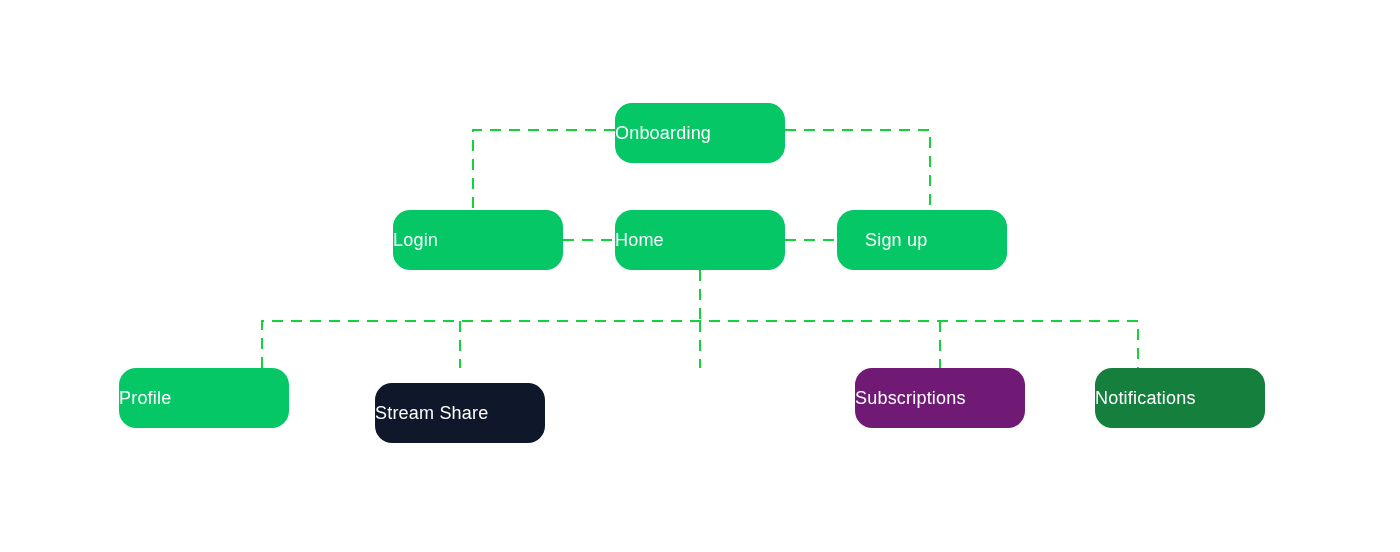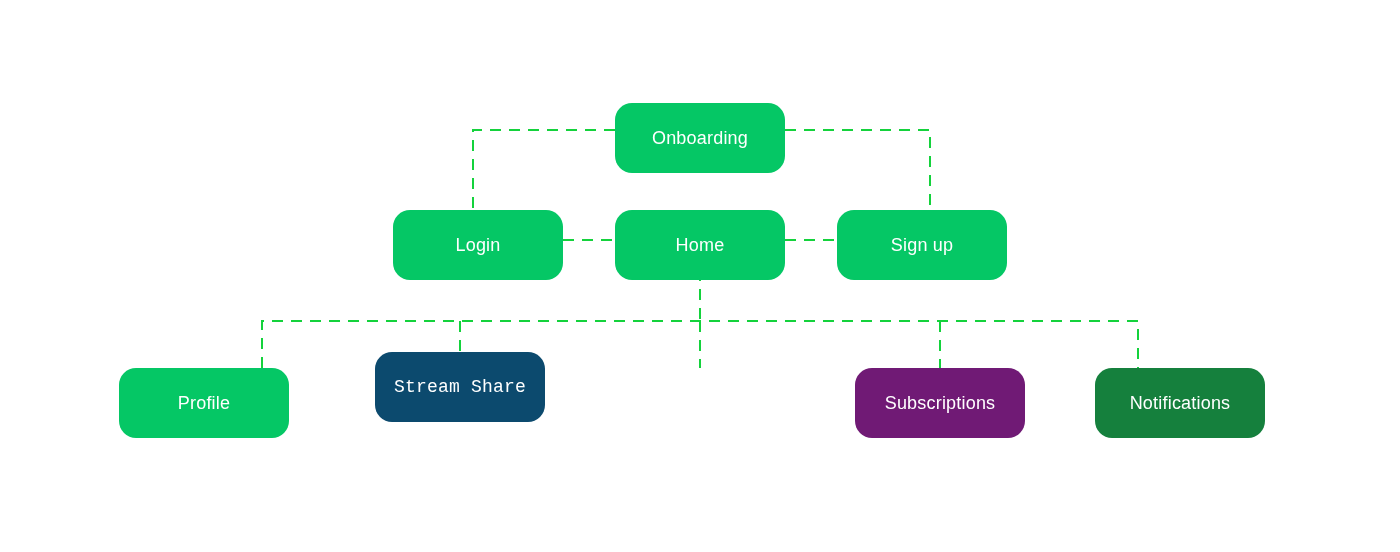--- a/index.html
+++ b/index.html
@@ -12,25 +12,25 @@
     font-family: "Liberation Sans", "DejaVu Sans", sans-serif;
   }
   .connectors {
     position: absolute;
     left: 0; top: 0;
     width: 1400px; height: 552px;
   }
   .node {
     position: absolute;
     width: 170px;
-    height: 70px;
+    height: 60px;
     border-radius: 17px;
     display: flex;
     align-items: center;
-    justify-content: center;
+    justify-content: flex-start;
     box-sizing: border-box;
   }
   .node-label {
     color: #ffffff;
     font-size: 18px;
     font-weight: 400;
     letter-spacing: 0.2px;
     white-space: nowrap;
     user-select: none;
   }
@@ -59,29 +59,29 @@
   </div>
 
   <div class="node" style="left: 615px; top: 210px; background-color: rgb(5, 199, 101);">
     <span class="node-label">Home</span>
   </div>
 
   <div class="node" style="left: 393px; top: 210px; background-color: rgb(5, 199, 101);">
     <span class="node-label">Login</span>
   </div>
 
-  <div class="node" style="left: 837px; top: 210px; background-color: rgb(5, 199, 101);">
+  <div class="node" style="left: 837px; top: 210px; background-color: rgb(5, 199, 101); padding-left: 28px;">
     <span class="node-label">Sign up</span>
   </div>
 
   <div class="node" style="left: 119px; top: 368px; background-color: rgb(5, 199, 101);">
     <span class="node-label">Profile</span>
   </div>
 
-  <div class="node" style="left: 375px; top: 352px; background-color: #0c4a6e; font-family: Liberation Mono, monospace;">
+  <div class="node" style="left: 375px; top: 383px; background-color: #0f172a;">
     <span class="node-label">Stream Share</span>
   </div>
 
 
   <div class="node" style="left: 855px; top: 368px; background-color: #701a75;">
     <span class="node-label">Subscriptions</span>
   </div>
 
   <div class="node" style="left: 1095px; top: 368px; background-color: #15803d;">
     <span class="node-label">Notifications</span>

